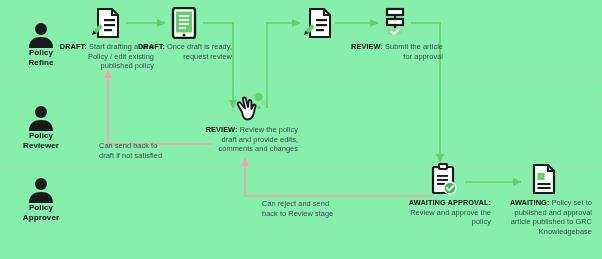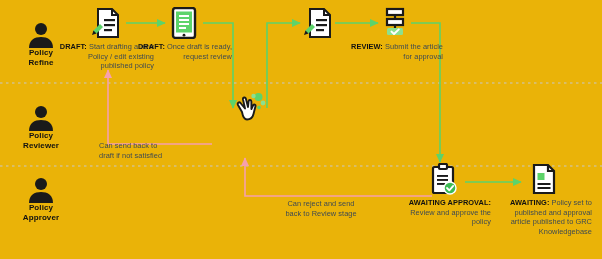--- a/index.html
+++ b/index.html
@@ -4,21 +4,21 @@
 <style>
   html, body {
     margin: 0;
     padding: 0;
     background: #ffffff;
   }
   #canvas {
     position: relative;
     width: 602px;
     height: 259px;
-    background: #eab308;
+    background: #86efac;
     font-family: "Liberation Sans", sans-serif;
     overflow: hidden;
   }
   #svg-layer {
     position: absolute;
     left: 0;
     top: 0;
     width: 602px;
     height: 259px;
   }
@@ -61,21 +61,20 @@
   }
   .edge-label {
     position: absolute;
     font-size: 7.4px;
     line-height: 9.6px;
     color: #3e4a52;
     text-align: left;
     letter-spacing: 0.05px;
   }
   .edge-label-c {
-    text-align: center;
   }
 </style>
 </head>
 <body>
 
 <div id="canvas">
 
   <svg id="svg-layer" viewBox="0 0 602 259">
     <defs>
       <marker id="arrow-green" markerWidth="6" markerHeight="6" refX="5" refY="3" orient="auto">
@@ -195,20 +194,23 @@
   <div class="node" style="left:202px; top:88px;">
     <div class="node-icon">
       <svg width="34" height="30" viewBox="0 0 34 30">
         <circle cx="25.5" cy="5" r="4" fill="#5dd36a"></circle>
         <circle cx="20.5" cy="4" r="2.2" fill="#8ce08f"></circle>
         <circle cx="30" cy="11" r="2.4" fill="#8ce08f"></circle>
         <circle cx="26" cy="15.5" r="1.8" fill="#5dd36a"></circle>
         <path d="M9,20 L5,13 C4,11 6,9.5 7.5,11 L12,16.5 L10,7.5 C9.6,5.3 12.3,4.6 12.9,6.8 L15,15 L15.6,9.5 C15.8,7.4 18.4,7.6 18.4,9.7 L18.4,17 L20,13.5 C20.8,11.8 23,12.8 22.4,14.6 L20.5,22 C19.8,25 17.5,27.5 14,27.5 C11.5,27.5 10,25.5 9,20 Z" fill="#ffffff" stroke="#1a1a1a" stroke-width="1.9" stroke-linejoin="round"></path>
       </svg>
     </div>
+    <div class="node-text">
+      <b>REVIEW:</b><span> Review the policy draft and provide edits, comments and changes</span>
+    </div>
   </div>
 
   <div class="edge-label" style="left:99px; top:141px; width:100px;">
     <div>Can send back to</div>
     <div>draft if not satisfied</div>
   </div>
 
   <div class="lane-avatar" style="left:0px; top:177px;">
     <svg width="30" height="26" viewBox="0 0 30 26">
       <circle cx="15" cy="7" r="6" fill="#1a1a1a"></circle>

